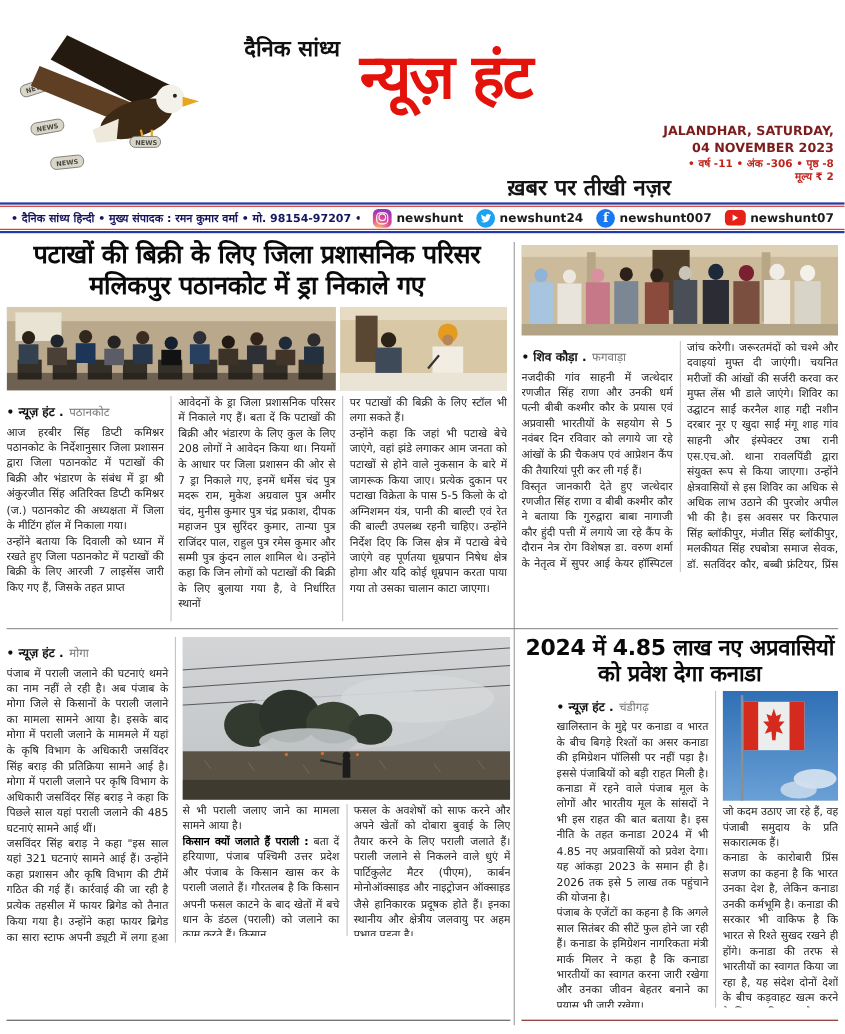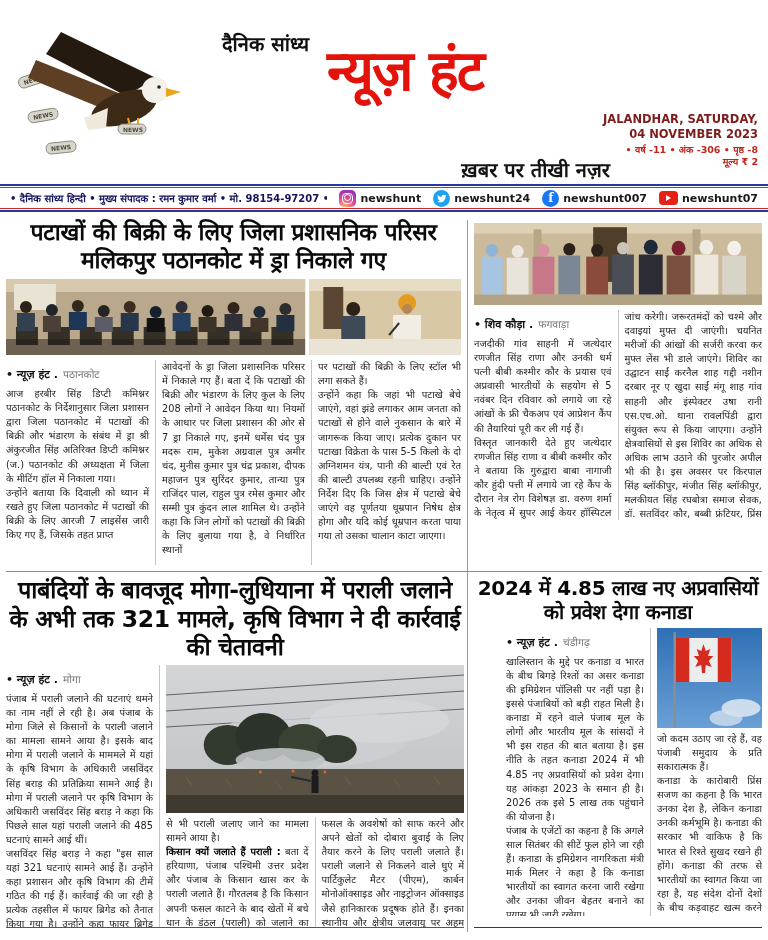--- a/index.html
+++ b/index.html
@@ -264,21 +264,20 @@
         <p class="ptxt">नजदीकी गांव साहनी में जत्थेदार रणजीत सिंह राणा और उनकी धर्म पत्नी बीबी कश्मीर कौर के प्रयास एवं अप्रवासी भारतीयों के सहयोग से 5 नवंबर दिन रविवार को लगाये जा रहे आंखों के फ्री चैकअप एवं आप्रेशन कैंप की तैयारियां पूरी कर ली गई हैं।
 विस्तृत जानकारी देते हुए जत्थेदार रणजीत सिंह राणा व बीबी कश्मीर कौर ने बताया कि गुरुद्वारा बाबा नागाजी कौर हुंदी पत्ती में लगाये जा रहे कैंप के दौरान नेत्र रोग विशेषज्ञ डा. वरुण शर्मा के नेतृत्व में सुपर आई केयर हॉस्पिटल फगवाड़ा की टीम मरीजों की आंखों की</p>
       </div>
       <div class="col">
         <p class="ptxt">जांच करेगी। जरूरतमंदों को चश्मे और दवाइयां मुफ्त दी जाएंगी। चयनित मरीजों की आंखों की सर्जरी करवा कर मुफ्त लेंस भी डाले जाएंगे। शिविर का उद्घाटन साईं करनैल शाह गद्दी नशीन दरबार नूर ए खुदा साईं मंगू शाह गांव साहनी और इंस्पेक्टर उषा रानी एस.एच.ओ. थाना रावलपिंडी द्वारा संयुक्त रूप से किया जाएगा। उन्होंने क्षेत्रवासियों से इस शिविर का अधिक से अधिक लाभ उठाने की पुरजोर अपील भी की है। इस अवसर पर किरपाल सिंह ब्लॉकीपुर, मंजीत सिंह ब्लॉकीपुर, मलकीयत सिंह रघबोत्रा समाज सेवक, डॉ. सतविंदर कौर, बब्बी फ्रंटियर, प्रिंस साहनी, जीत सिंह ठक्करवाल आदि उपस्थित थे।</p>
       </div>
     </div>
   </div>
 
   <div class="article a3">
-    <div class="headline h3">पाबंदियों के बावजूद मोगा-लुधियाना में पराली जलाने के अभी तक 321 मामले, कृषि विभाग ने दी कार्रवाई की चेतावनी</div>
     <div class="a3body">
       <div class="a3c1">
         <div class="byline">
           <span class="b-src">• न्यूज़ हंट .</span>
           <span class="b-pl">मोगा</span>
         </div>
         <p class="ptxt">पंजाब में पराली जलाने की घटनाएं थमने का नाम नहीं ले रही है। अब पंजाब के मोगा जिले से किसानों के पराली जलाने का मामला सामने आया है। इसके बाद मोगा में पराली जलाने के माममले में यहां के कृषि विभाग के अधिकारी जसविंदर सिंह बराड़ की प्रतिक्रिया सामने आई है। मोगा में पराली जलाने पर कृषि विभाग के अधिकारी जसविंदर सिंह बराड़ ने कहा कि पिछले साल यहां पराली जलाने की 485 घटनाएं सामने आई थीं।
 जसविंदर सिंह बराड़ ने कहा "इस साल यहां 321 घटनाएं सामने आई हैं। उन्होंने कहा प्रशासन और कृषि विभाग की टीमें गठित की गई हैं। कार्रवाई की जा रही है प्रत्येक तहसील में फायर ब्रिगेड को तैनात किया गया है। उन्होंने कहा फायर ब्रिगेड का सारा स्टाफ अपनी ड्यूटी में लगा हुआ है। अगर उनको पता चलता है कि कहीं कोई पराली जलाई जा रही है, तो वो तुरंत जाकर उस आग को बुझा देते हैं। वहीं पंजाब के लुधियाना</p>
       </div>
       <div class="a3right">

